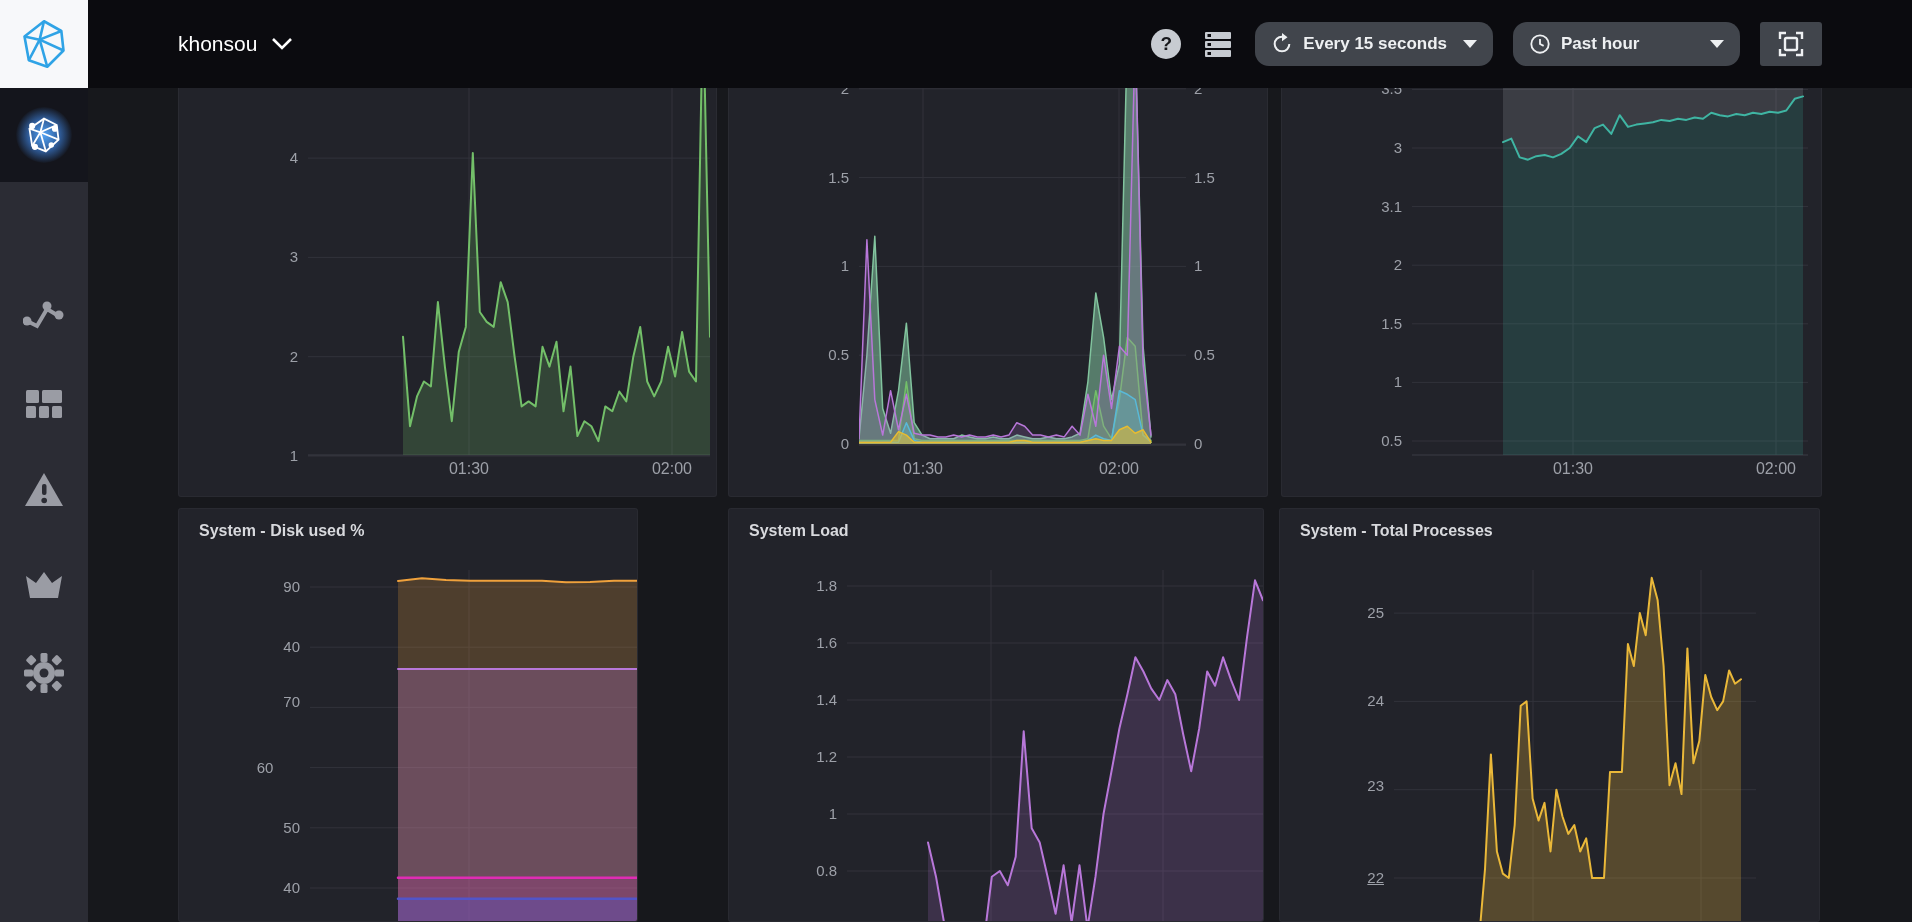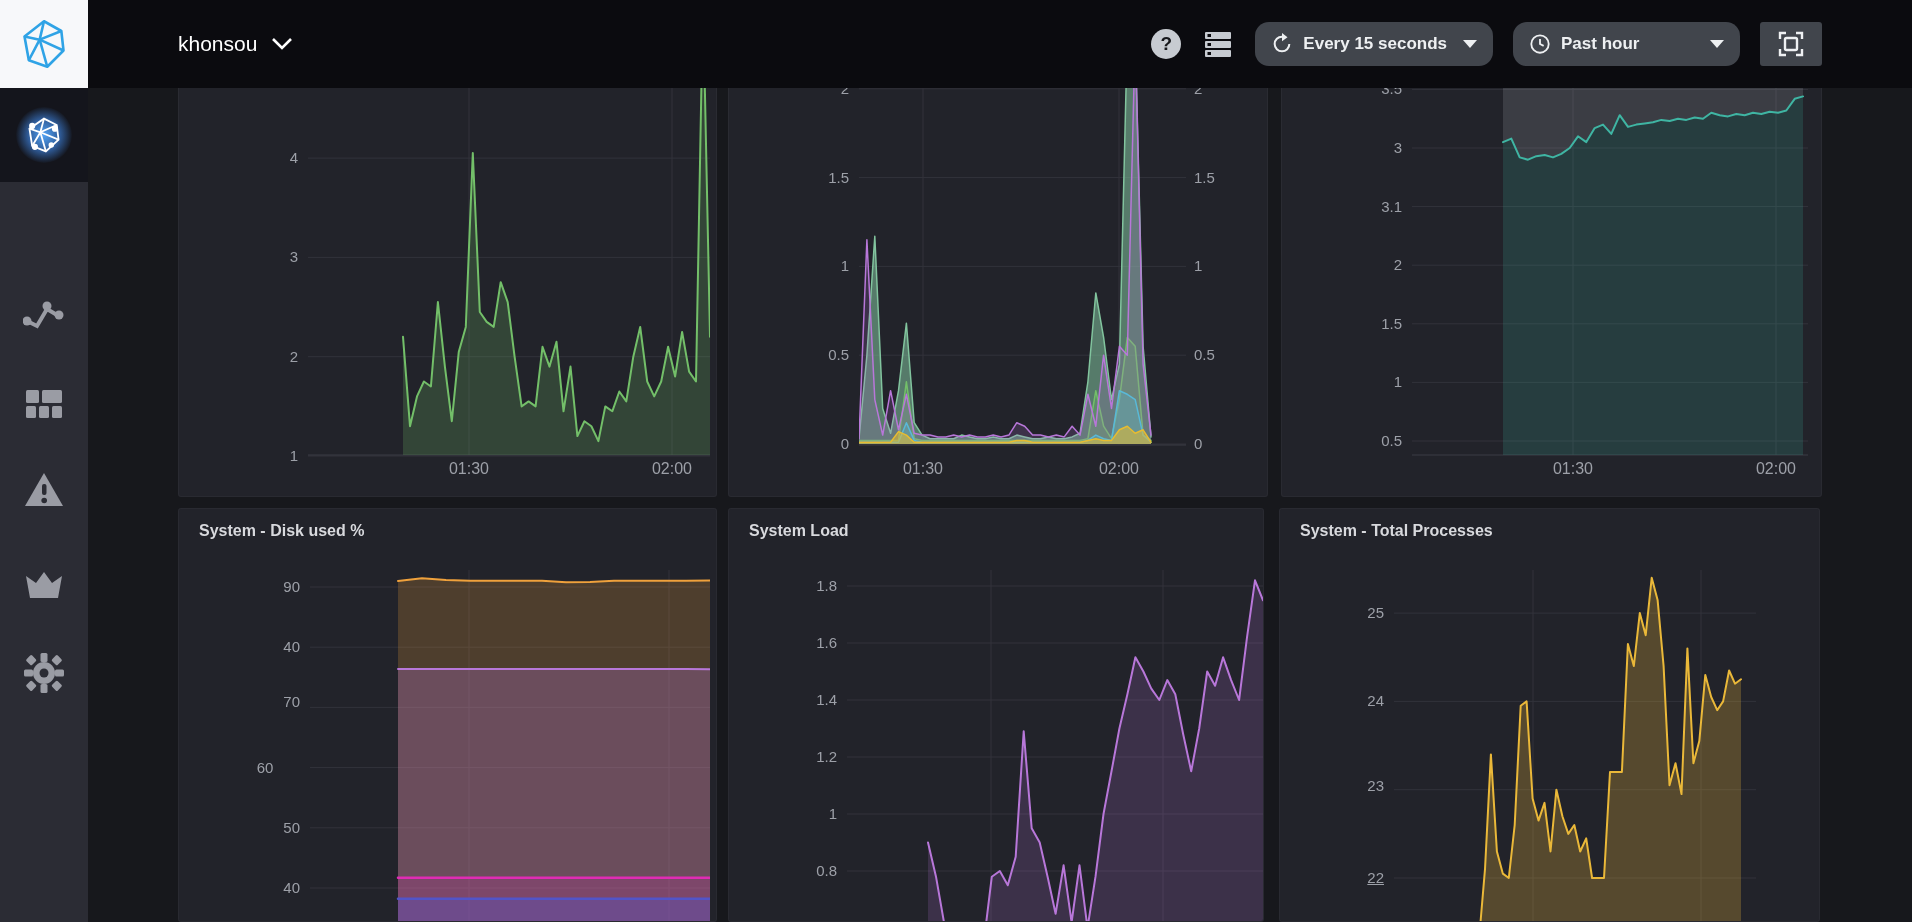--- a/index.html
+++ b/index.html
@@ -264,21 +264,21 @@
     <div class="tick ytick" style="left: 50px; top: -8.6px;">3.5</div>
     <div class="tick ytick" style="left: 50px; top: 50px;">3</div>
     <div class="tick ytick" style="left: 50px; top: 108.6px;">3.1</div>
     <div class="tick ytick" style="left: 50px; top: 167.2px;">2</div>
     <div class="tick ytick" style="left: 50px; top: 225.8px;">1.5</div>
     <div class="tick ytick" style="left: 50px; top: 284.4px;">1</div>
     <div class="tick ytick" style="left: 50px; top: 343px;">0.5</div>
     <div class="tick xtick" style="left: 246px; top: 371px;">01:30</div>
     <div class="tick xtick" style="left: 449px; top: 371px;">02:00</div>
   </div>
-<div class="panel r2" id="p4" style="left: 178px; top: 508px; width: 539px; height: 414px;">
+<div class="panel r2" id="p4" style="left: 178px; top: 508px; width: 460px; height: 414px;">
   <div class="panel-title">System - Disk used %</div>
 <svg class="chart-svg" width="539" height="414" viewBox="0 0 539 414">
       <defs>
         <clipPath id="clip-p4">
           <rect x="131" y="61" width="400" height="369"></rect>
         </clipPath>
       </defs>
       <line x1="131" y1="78" x2="531" y2="78" stroke="#32333b" stroke-width="1"></line>
       <line x1="131" y1="138.2" x2="531" y2="138.2" stroke="#32333b" stroke-width="1"></line>
       <line x1="131" y1="198.39999999999998" x2="531" y2="198.39999999999998" stroke="#32333b" stroke-width="1"></line>

